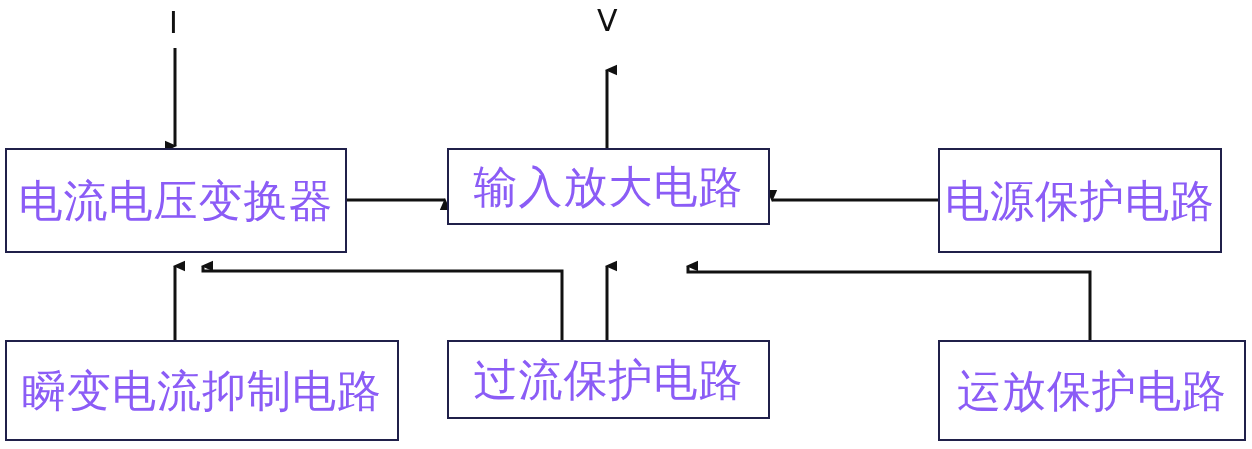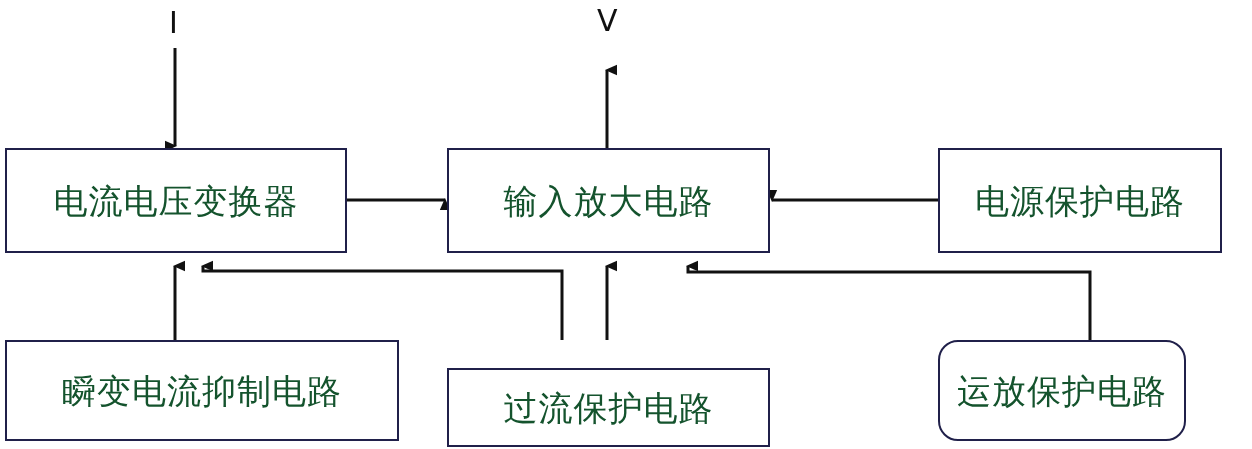--- a/index.html
+++ b/index.html
@@ -20,23 +20,23 @@
   .node-box {
     position: absolute;
     box-sizing: border-box;
     border: 2px solid #20204a;
     background: #ffffff;
     display: flex;
     align-items: center;
     justify-content: center;
   }
   .node-label {
-    font-size: 34px;
+    font-size: 44px;
     line-height: 1;
-    color: #14532d;
+    color: #8b5cf6;
     letter-spacing: 1px;
     white-space: nowrap;
     font-family: "DejaVu Sans", "Liberation Sans", sans-serif;
   }
   .port-label {
     position: absolute;
     font-size: 30px;
     line-height: 1;
     color: #111111;
     font-family: "DejaVu Sans", "Liberation Sans", sans-serif;
@@ -89,33 +89,33 @@
   </svg>
 
   <div class="port-label" style="left:169px; top:8px;">I</div>
 
   <div class="port-label" style="left:597px; top:6px;">V</div>
 
   <div class="node-box" style="left:5px; top:148px; width:342px; height:105px;">
     <span class="node-label">电流电压变换器</span>
   </div>
 
-  <div class="node-box" style="left:447px; top:148px; width:323px; height:105px;">
+  <div class="node-box" style="left:447px; top:148px; width:323px; height:77px;">
     <span class="node-label">输入放大电路</span>
   </div>
 
   <div class="node-box" style="left:938px; top:148px; width:284px; height:105px;">
     <span class="node-label">电源保护电路</span>
   </div>
 
   <div class="node-box" style="left:5px; top:340px; width:394px; height:101px;">
     <span class="node-label">瞬变电流抑制电路</span>
   </div>
 
-  <div class="node-box" style="left:447px; top:340px; width:323px; height:79px;margin-top:28px;">
+  <div class="node-box" style="left:447px; top:340px; width:323px; height:79px;">
     <span class="node-label">过流保护电路</span>
   </div>
 
-  <div class="node-box" style="left:938px; top:340px; width:248px; height:101px;border-radius:20px;">
+  <div class="node-box" style="left:938px; top:340px; width:308px; height:101px;">
     <span class="node-label">运放保护电路</span>
   </div>
 
 </div>
 
 </body></html>

